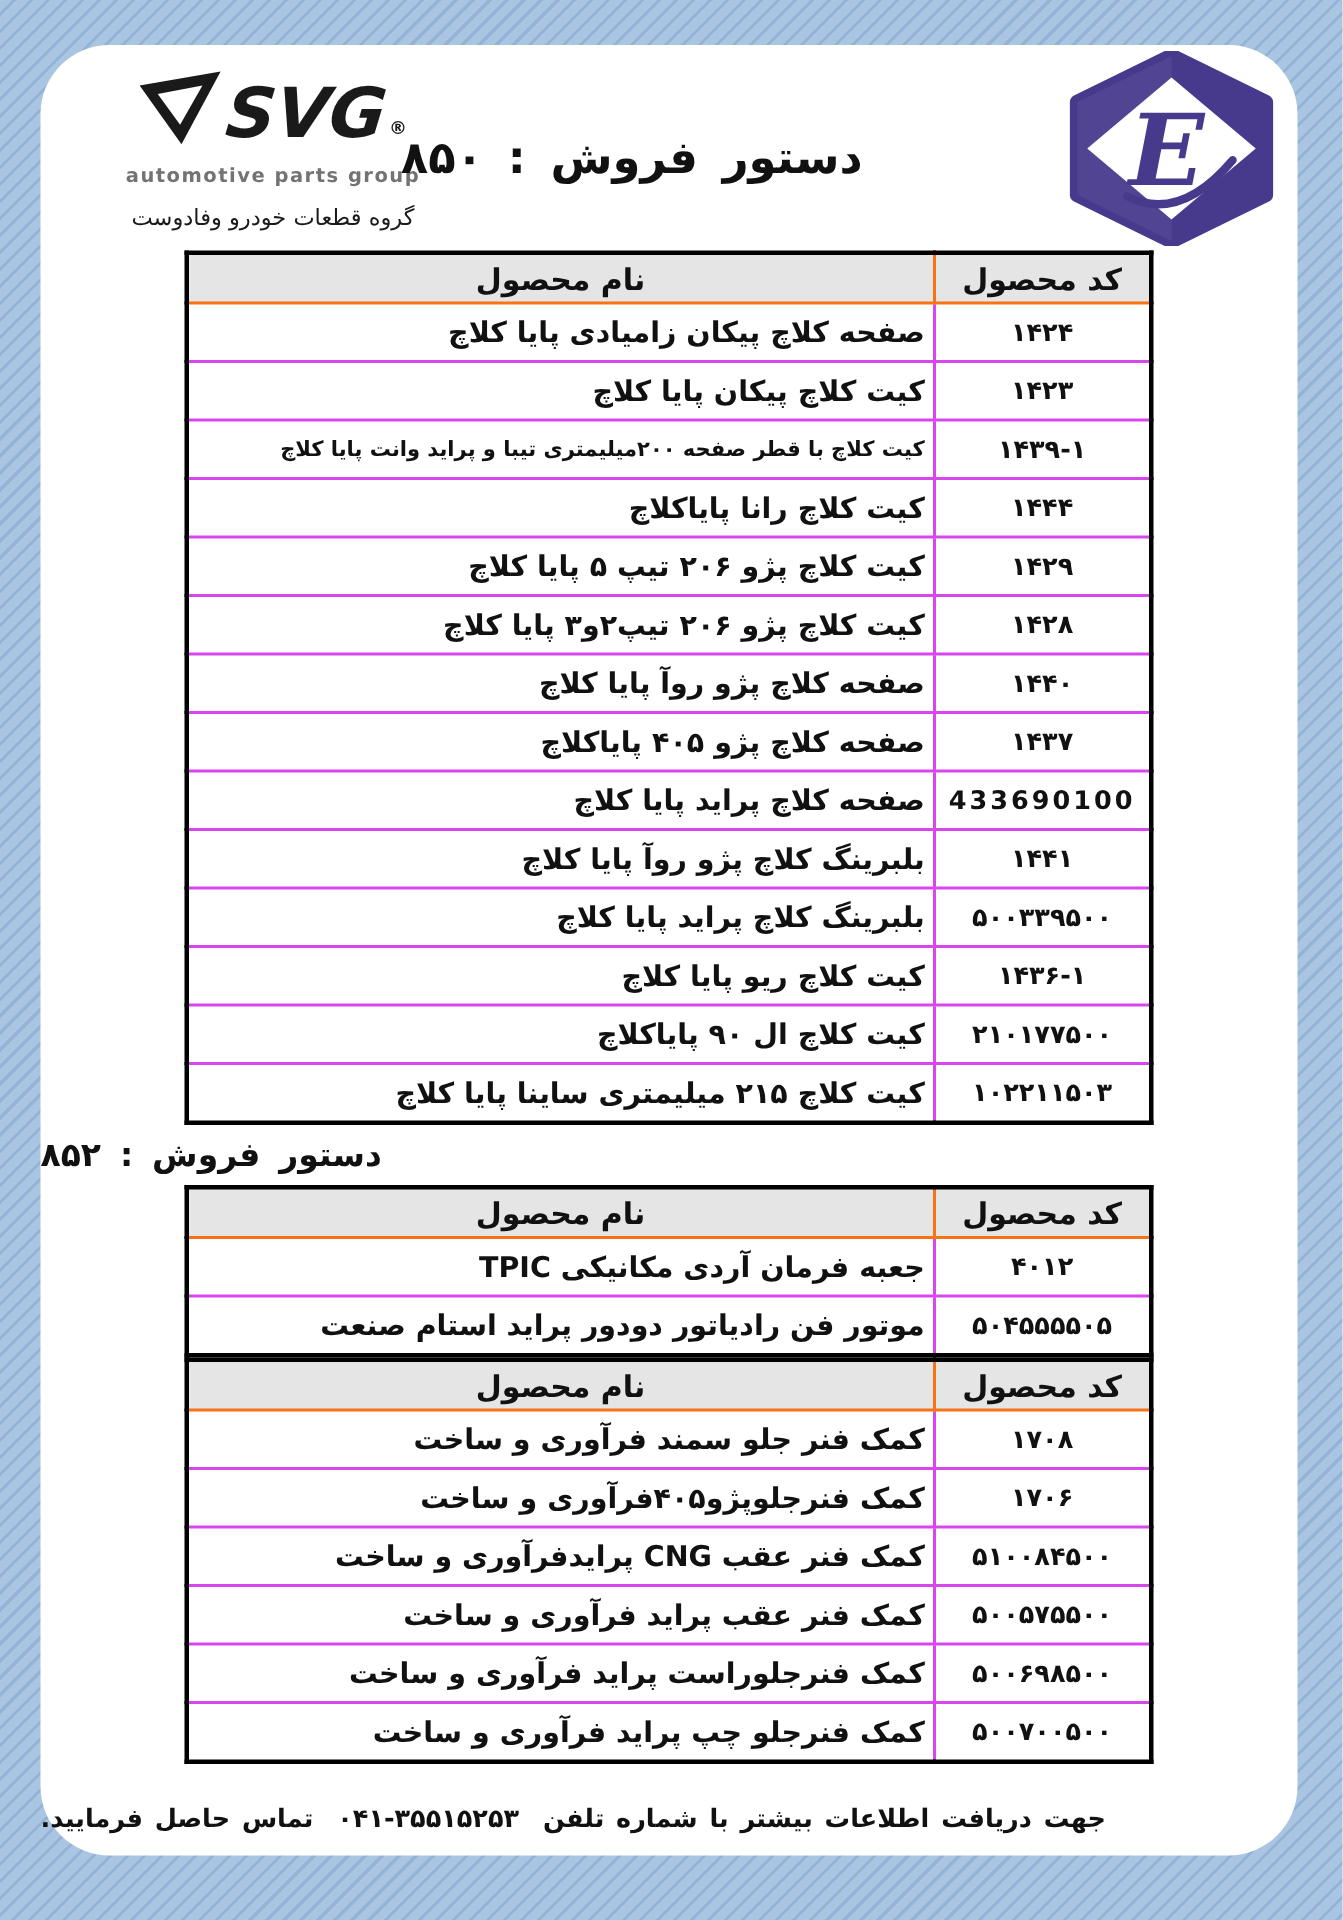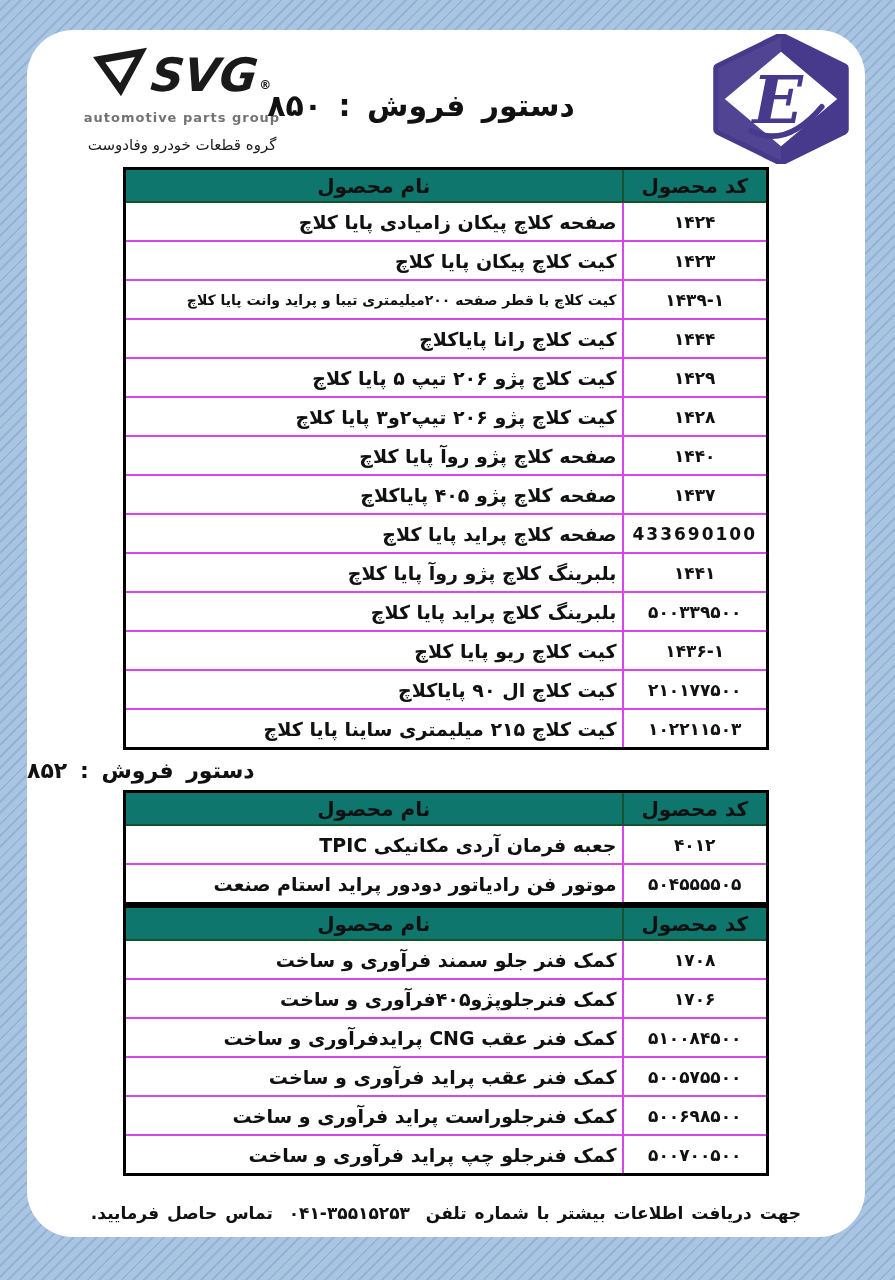--- a/index.html
+++ b/index.html
@@ -26,28 +26,28 @@
              font-size:30px;font-weight:bold;word-spacing:6px;white-space:nowrap;}
   .emblem{position:absolute;right:10px;top:4px;line-height:0;}
   
   .order-title{text-align:left;font-size:22px;font-weight:bold;word-spacing:5px;
                margin:8px 0 7px 0;}
   
   table.products{margin:0 auto;border-collapse:collapse;width:643px;table-layout:fixed;
                  direction:rtl;border:3px solid #000;}
   .products col.c-code{width:145px;}
   .products col.c-name{width:498px;}
-  .products th{border:2px solid #14532d;background:#0f766e;font-size:20px;font-weight:bold;
+  .products th{border:2px solid #f97316;background:#e5e5e5;font-size:20px;font-weight:bold;
                height:27px;padding:2px 6px;}
   .products td{border:2px solid #d946ef;font-weight:bold;height:35px;vertical-align:middle;}
   td.code-cell{text-align:center;font-size:17px;direction:ltr;letter-spacing:2px;padding:0 2px;}
   td.name-cell{text-align:right;font-size:19px;padding:1px 5px 1px 8px;}
   td.name-cell.small{font-size:14px;margin-left:45px;}
   
-  .footer{margin-top:27px;text-align:center;font-size:17px;font-weight:bold;word-spacing:2px;}
+  .footer{margin-top:27px;text-align:left;font-size:17px;font-weight:bold;word-spacing:2px;}
   .phone{direction:ltr;unicode-bidi:embed;display:inline-block;padding:0 8px;letter-spacing:1px;}
 </style>
 </head>
 <body>
 
 <div class="card">
 
   <div class="header">
 
     <div class="brand">

